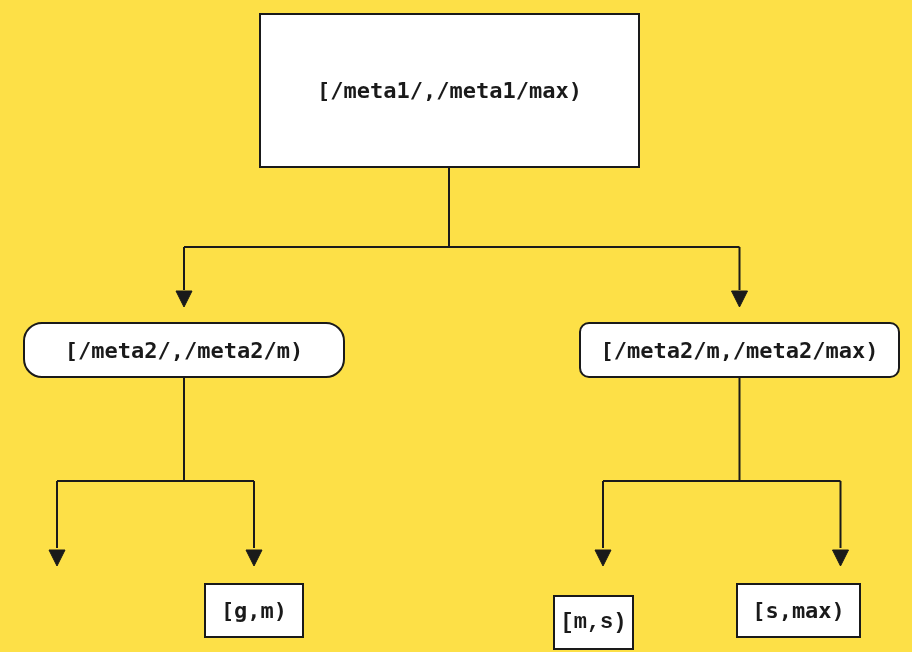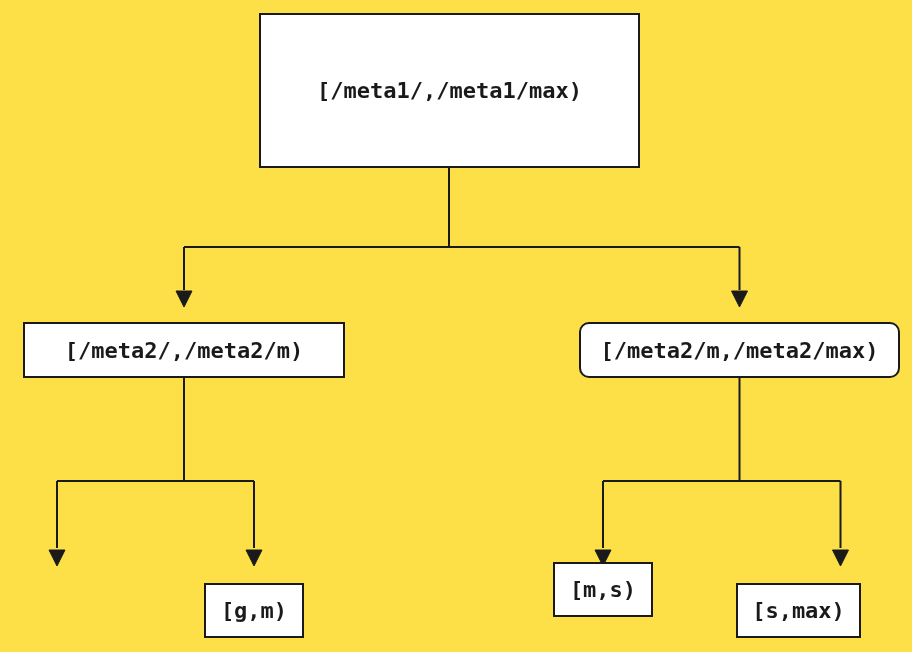--- a/index.html
+++ b/index.html
@@ -39,25 +39,25 @@
     background: #ffffff;
     color: #1a1a1a;
     display: flex;
     align-items: center;
     justify-content: center;
     font-size: 22px;
     font-weight: 700;
     white-space: nowrap;
   }
   .node-root      { left: 259px; top: 13px;  width: 381px; height: 155px; }
-  .node-mid-left  { left: 23px;  top: 322px; width: 322px; height: 56px; }
+  .node-mid-left  { left: 23px;  top: 322px; width: 322px; height: 56px; border-radius: 19px; }
   .node-mid-right { left: 579px; top: 322px; width: 321px; height: 56px; border-radius: 10px; }
   .node-leaf-1    { left: 7px;   top: 583px; width: 100px; height: 55px; }
   .node-leaf-2    { left: 204px; top: 583px; width: 100px; height: 55px; }
-  .node-leaf-3    { left: 553px; top: 562px; width: 100px; height: 55px; }
+  .node-leaf-3    { left: 553px; top: 595px; width: 81px; height: 55px; font-family: Liberation Mono, monospace; }
   .node-leaf-4    { left: 736px; top: 583px; width: 125px; height: 55px; }
 </style>
 </head>
 <body>
 
 <div class="canvas">
 
   <svg class="edges" viewBox="0 0 912 652" xmlns="http://www.w3.org/2000/svg">
 
     <path d="M449,168 V247 M184,247 H739.5 M184,247 V290 M739.5,247 V290"></path>

